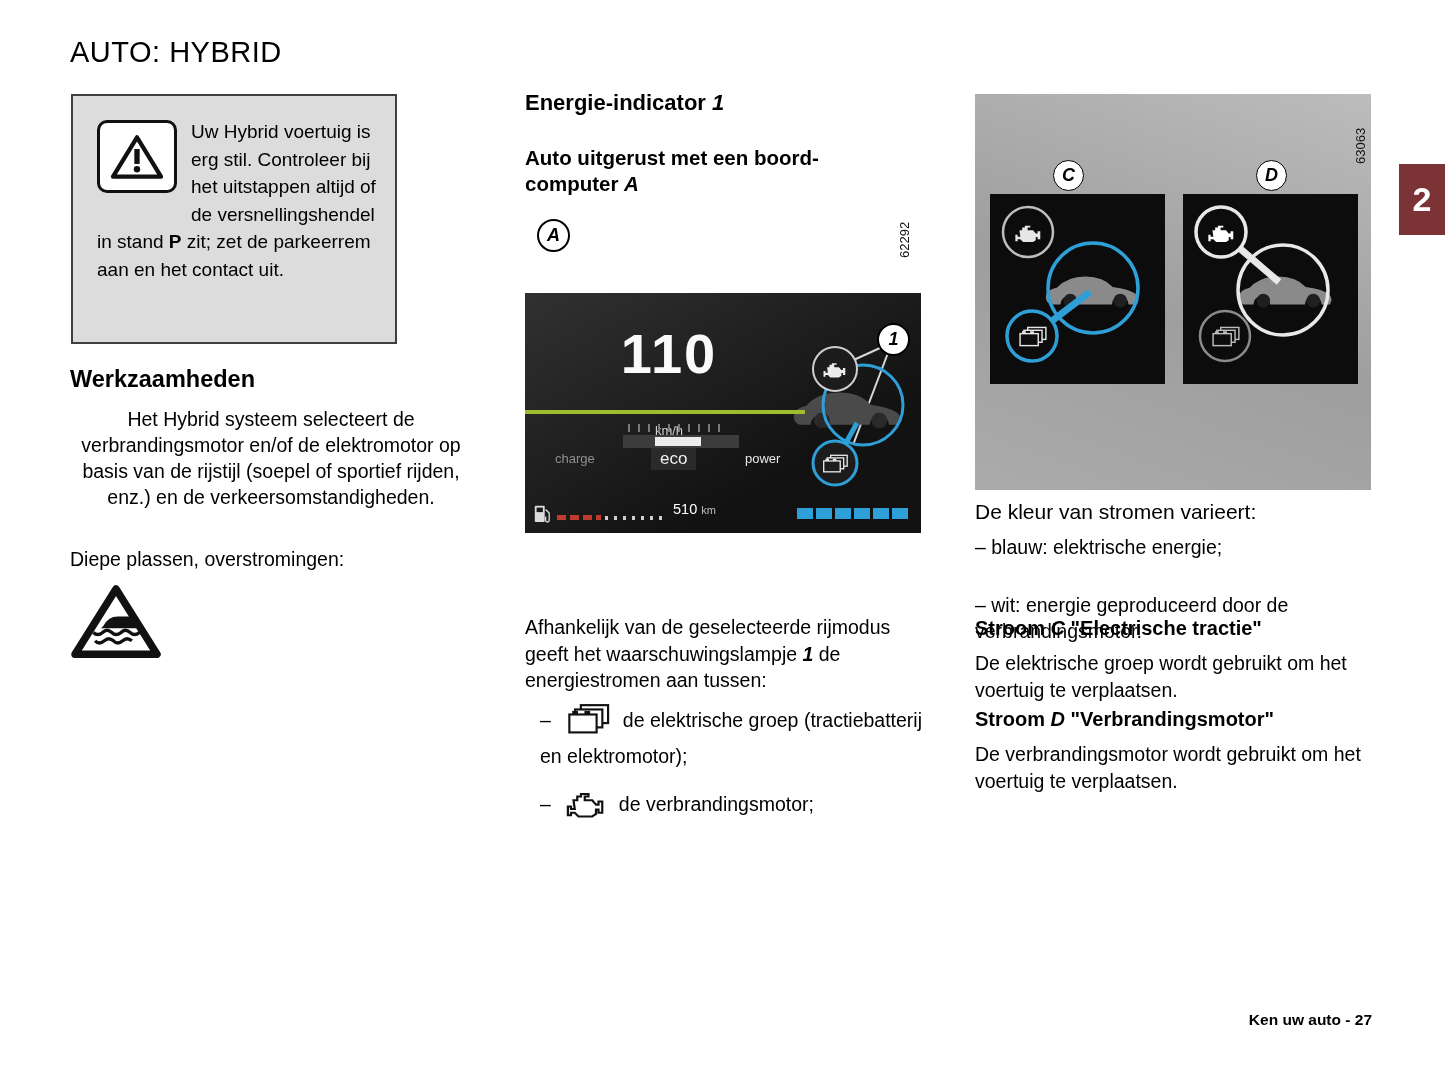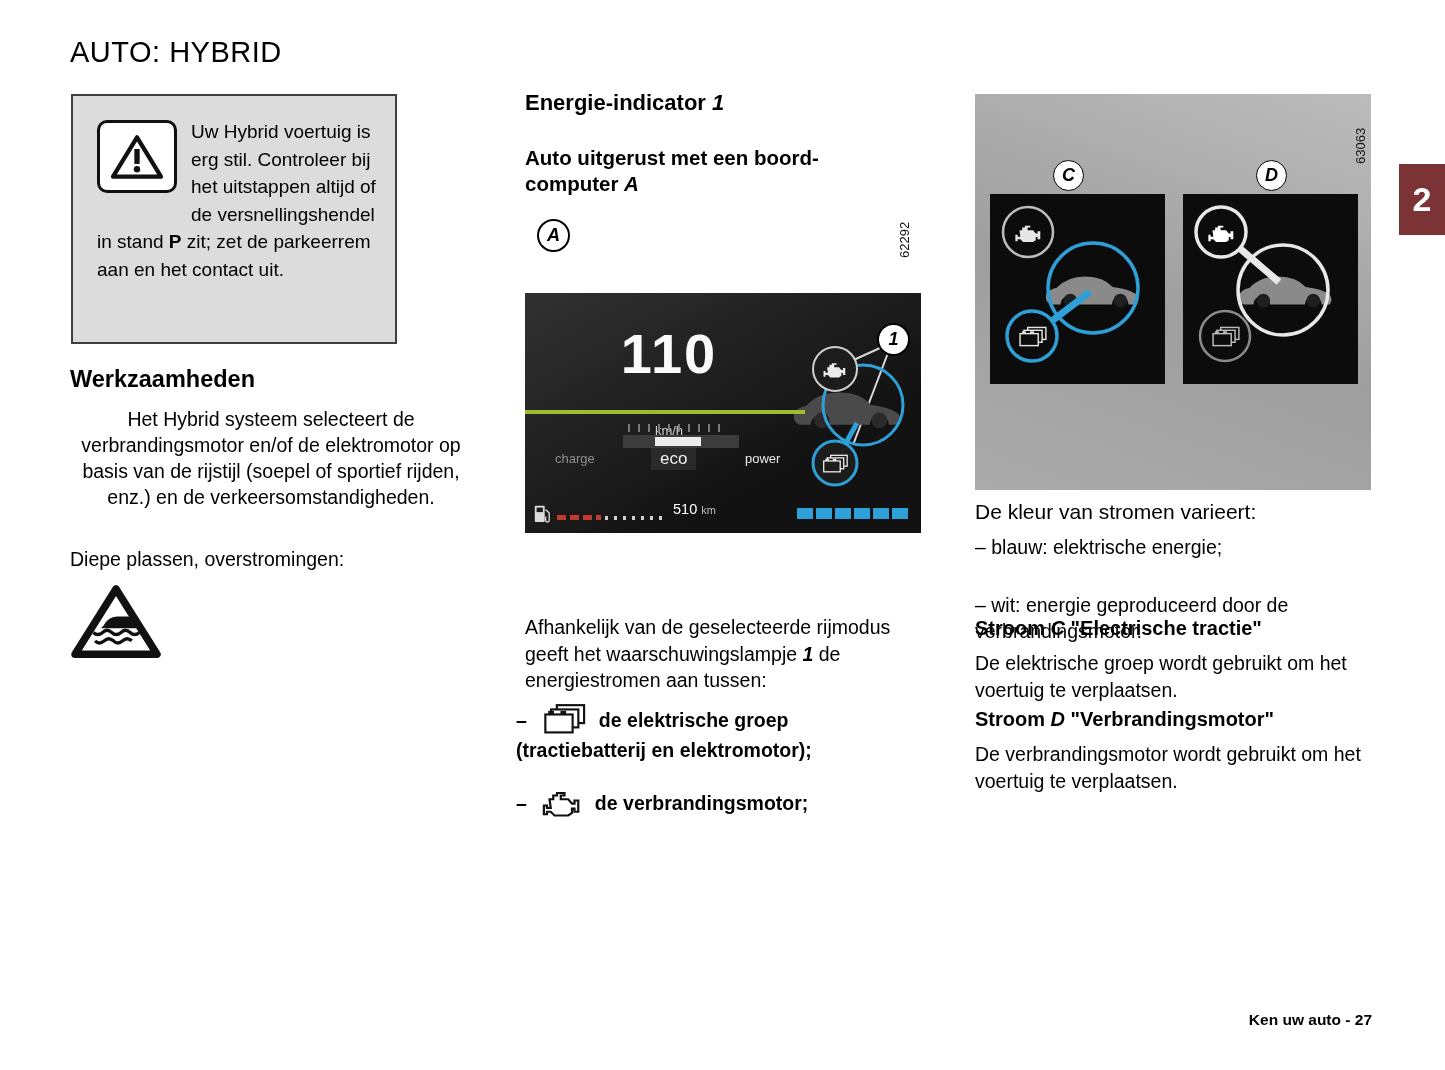--- a/index.html
+++ b/index.html
@@ -58,21 +58,21 @@
   .dashdots-white { left:80px; top:223px; width:60px; height:4px;
                     background:repeating-linear-gradient(90deg,#cfcfcf 0 3px,transparent 3px 9px); }
   .range { left:148px; top:208px; font-size:14.5px; color:#fff; }
   .range .unit { font-size:11px; color:#bdbdbd; }
   .bluebar { left:272px; top:215px; width:112px; height:11px;
              background:repeating-linear-gradient(90deg,#2f9fd8 0 16px,#101010 16px 19px); }
   .dash-overlay { position:absolute; left:0; top:0; width:396px; height:240px; }
   .callout1 { left:352px; top:30px; }
 
   .p-mid { position:absolute; left:525px; top:614px; width:402px; font-size:19.5px; line-height:26.5px; }
-  .li { position:absolute; left:516px; width:402px; font-size:19.5px; line-height:21px;font-weight:bold; }
+  .li { position:absolute; left:540px; width:402px; font-size:19.5px; line-height:33px; }
   .item1 { top:703px; }
   .item2 { top:788px; }
   .li-icon { vertical-align:middle; margin:0 12px 4px 14px; }
 
   
   .figR { position:absolute; left:975px; top:94px; width:396px; height:396px;
           background:linear-gradient(200deg,#bcbcbc,#9e9e9e 55%,#ababab); overflow:hidden; }
   .figR > div, .figR > svg { position:absolute; }
   .fignum-right { left:378px; top:70px; }
   .circleC { left:78px; top:66px; width:31px; height:31px; border-width:1.5px; }

